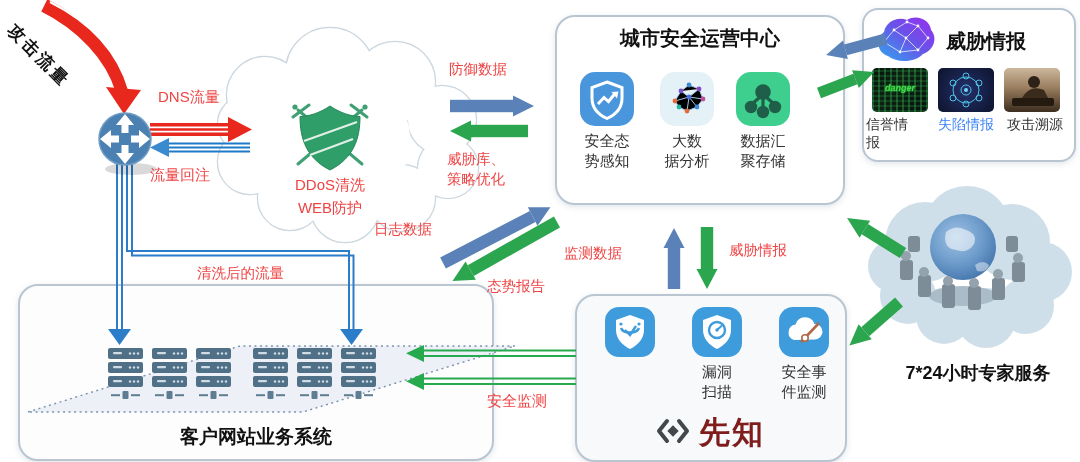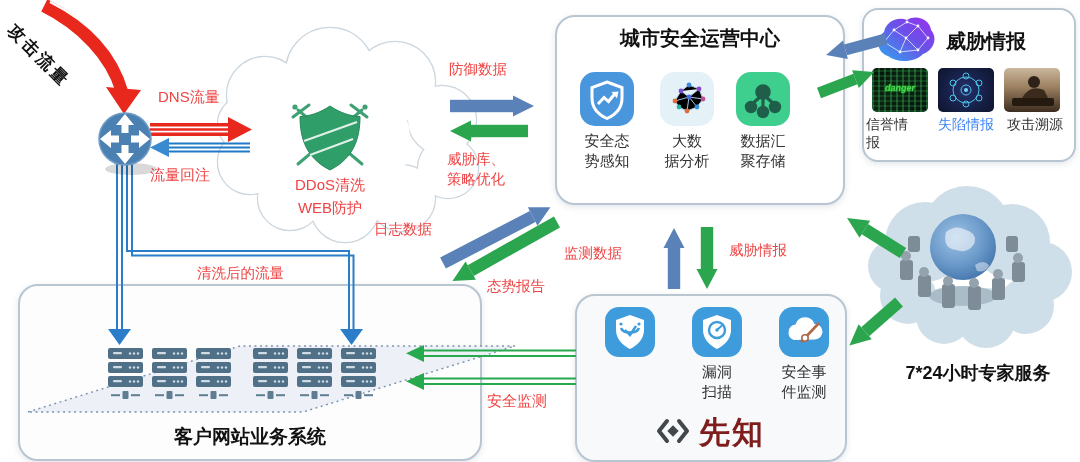--- a/index.html
+++ b/index.html
@@ -211,21 +211,21 @@
         <path d="M18,30 Q26,16 40,22 L44,30 Z" fill="#3a2b1d"></path>
         <rect x="8" y="30" width="42" height="8" rx="2" fill="#241a10"></rect>
       </svg>
     </div>
     <div class="tx" style="position:absolute;left:2px;top:106px;width:68px;font-size:14px;white-space:pre-line;line-height:1.25;color:#333;">信誉情
 报</div>
     <div class="tx" style="position:absolute;left:68px;top:106px;width:68px;text-align:center;font-size:14px;white-space:pre-line;color:#3b82f6;">失陷情报</div>
     <div class="tx" style="position:absolute;left:136px;top:106px;width:70px;text-align:center;font-size:14px;white-space:pre-line;color:#333;">攻击溯源</div>
   </div>
 
-  <div class="box" style="left:18px;top:284px;width:460px;height:173px;background:#fdfdfe;">
+  <div class="box" style="left:18px;top:284px;width:460px;height:173px;background:#fdfdfe;padding-left:12px;">
     <div class="ttl" style="position:absolute;left:0;top:138px;width:100%;text-align:center;font-size:19px;">客户网站业务系统</div>
   </div>
 
   <div class="box" style="left:575px;top:294px;width:268px;height:164px;background:#f7f9fa;">
     <div class="mod" style="left:13px;top:10px;width:80px;">
       <span class="ic">
         <svg width="52" height="52" viewBox="0 0 52 52">
             <rect x="1" y="1" width="50" height="50" rx="14" fill="#3e9bdc"></rect>
           <path d="M26,9 L40,14 V24 C40,32.5 34,39 26,43 C18,39 12,32.5 12,24 V14 Z" fill="#fff"></path>
           <g stroke="#3e9bdc" stroke-width="2.4" fill="none">

